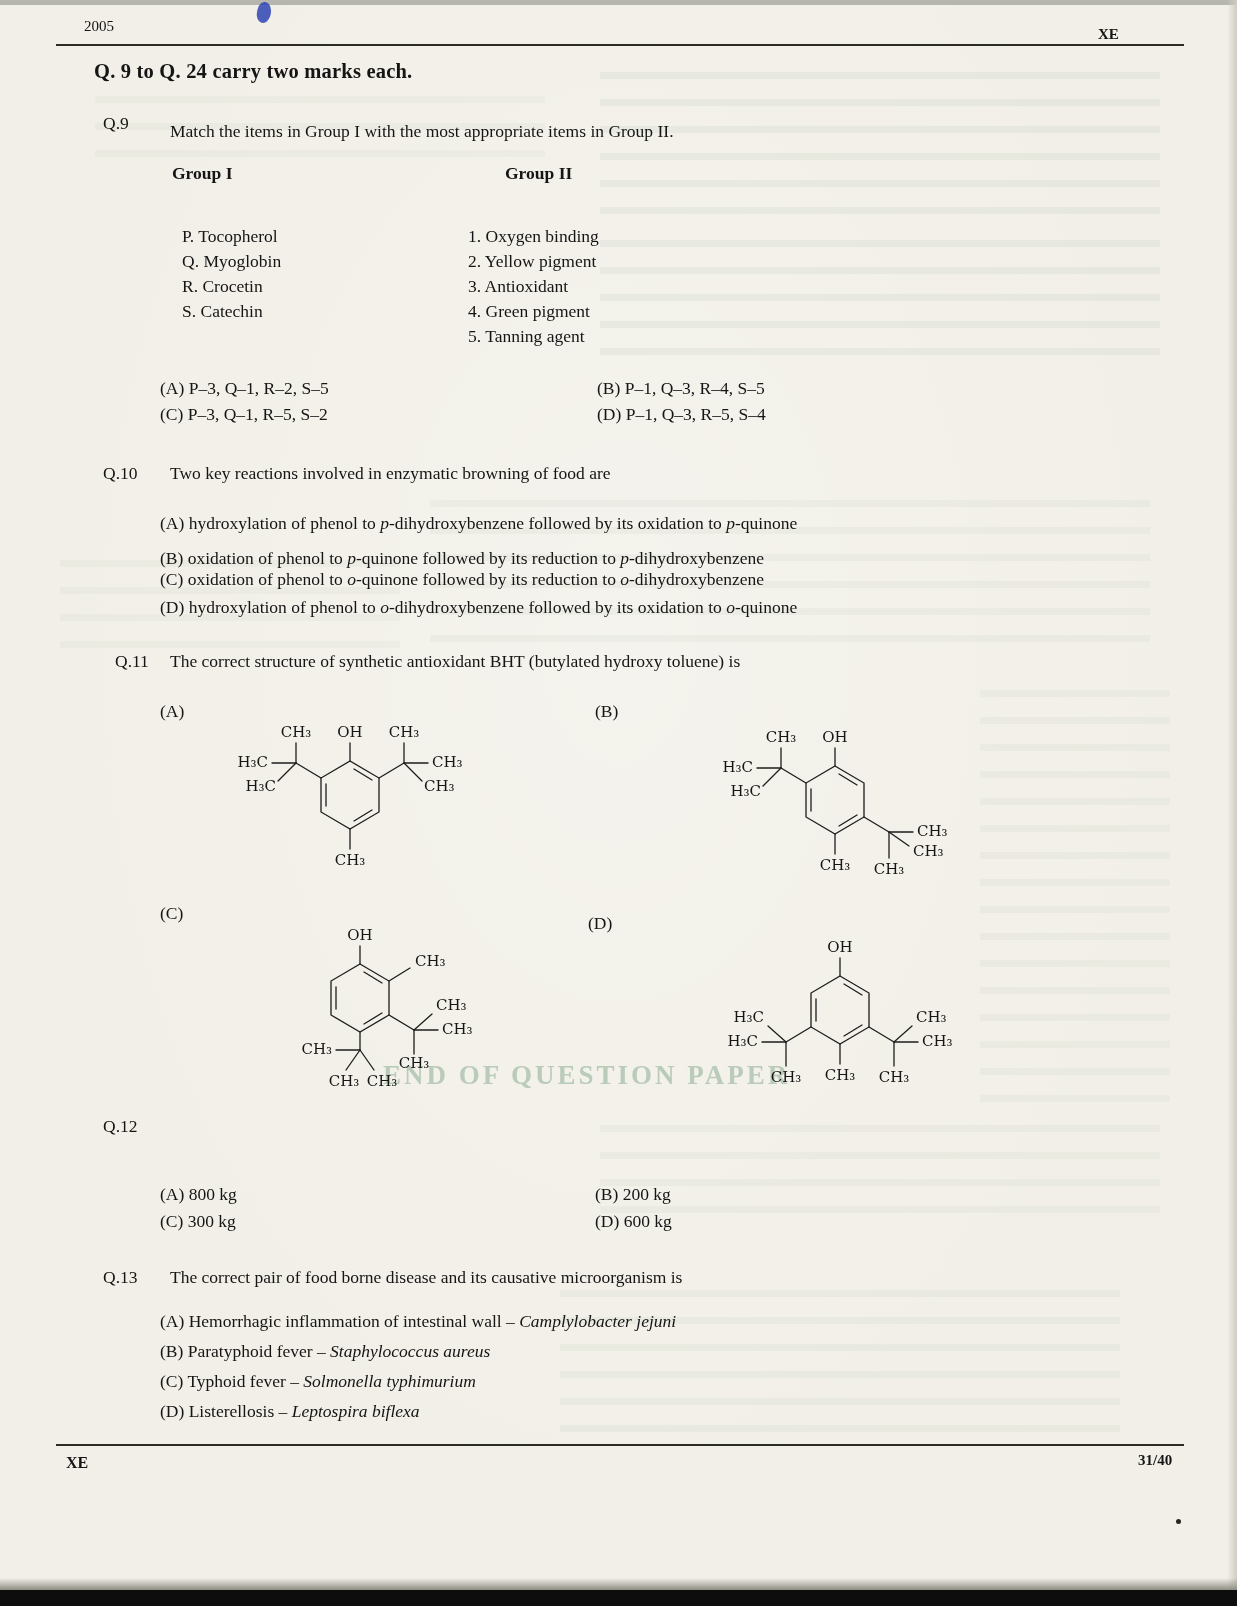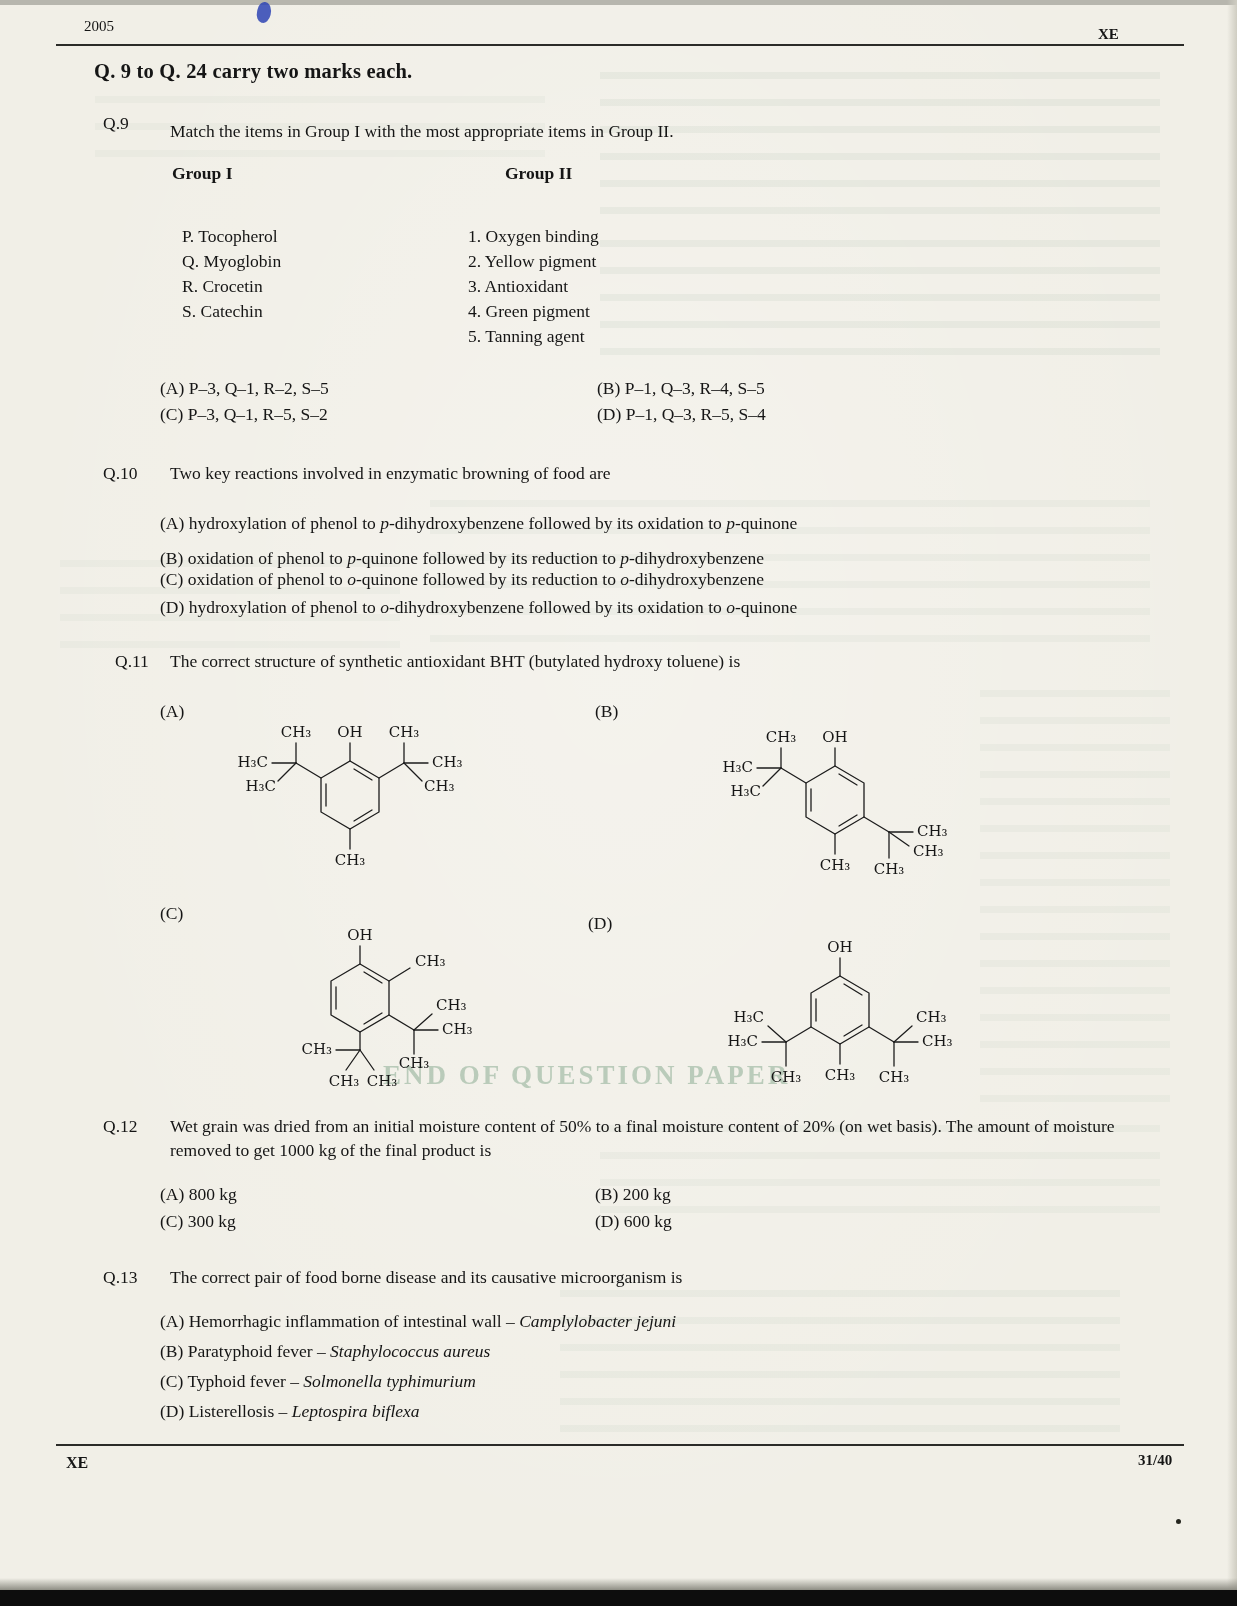--- a/index.html
+++ b/index.html
@@ -215,21 +215,20 @@
       <text x="-82" y="36" text-anchor="end">H₃C</text>
       <text x="-54" y="72" text-anchor="middle">CH₃</text>
       <text x="76" y="12" text-anchor="start">CH₃</text>
       <text x="82" y="36" text-anchor="start">CH₃</text>
       <text x="54" y="72" text-anchor="middle">CH₃</text>
       <text x="0" y="70" text-anchor="middle">CH₃</text>
     </g>
   </svg>
 
   <div class="t" style="left:103px;top:1115px;">Q.12</div>
-  <div class="t wrap" style="left:170px;top:1115px;width:965px;">Wet grain was dried from an initial moisture content of 50% to a final moisture content of 20% (on wet basis). The amount of moisture removed to get 1000 kg of the final product is</div>
 
   <div class="t" style="left:160px;top:1183px;">(A) 800 kg</div>
   <div class="t" style="left:595px;top:1183px;">(B) 200 kg</div>
   <div class="t" style="left:160px;top:1210px;">(C) 300 kg</div>
   <div class="t" style="left:595px;top:1210px;">(D) 600 kg</div>
 
   <div class="t" style="left:103px;top:1266px;">Q.13</div>
   <div class="t" style="left:170px;top:1266px;">The correct pair of food borne disease and its causative microorganism is</div>
 
   <div class="t" style="left:160px;top:1310px;"><span>(A) Hemorrhagic inflammation of intestinal wall – </span><span class="it">Camplylobacter jejuni</span></div>

